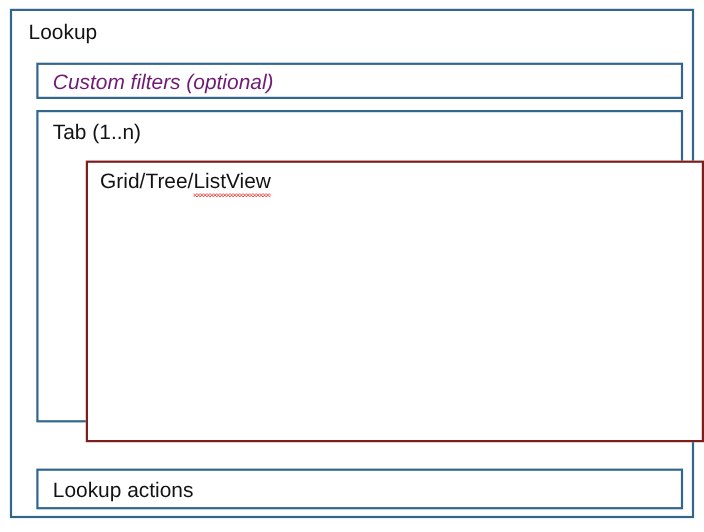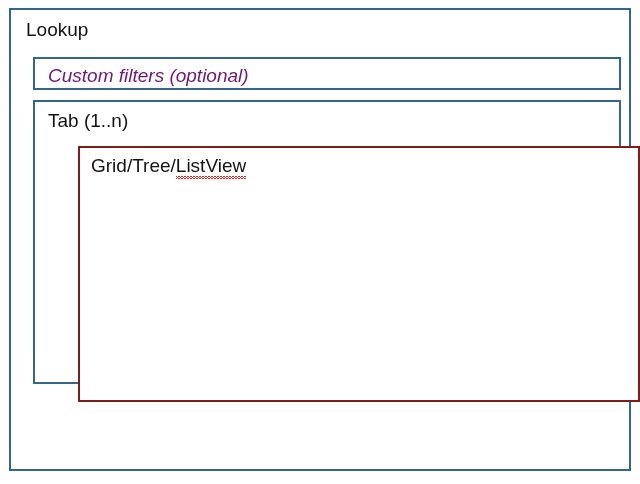--- a/index.html
+++ b/index.html
@@ -175,15 +175,18 @@
     <div class="tab-panel">
 
       <div class="tab-label">Tab (1..n)</div>
 
       <div class="grid-region">
         <div class="grid-label"><span>Grid/Tree/</span><span class="spellcheck">ListView</span></div>
       </div>
 
     </div>
 
+    <div class="actions-bar">
+      <div class="actions-label">Lookup actions</div>
+    </div>
 
   </div>
 </div>
 
 </body></html>

